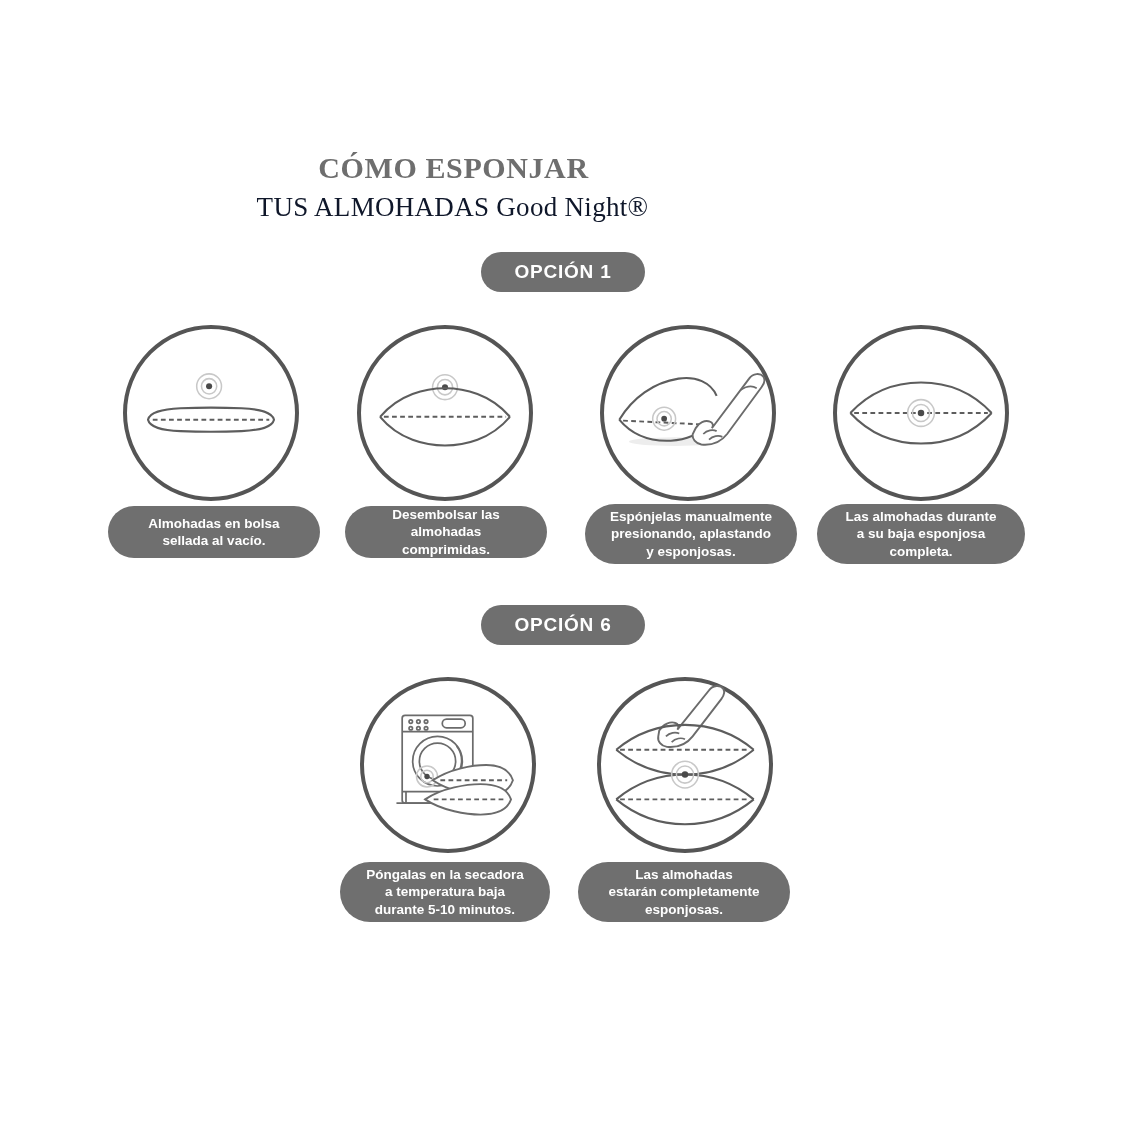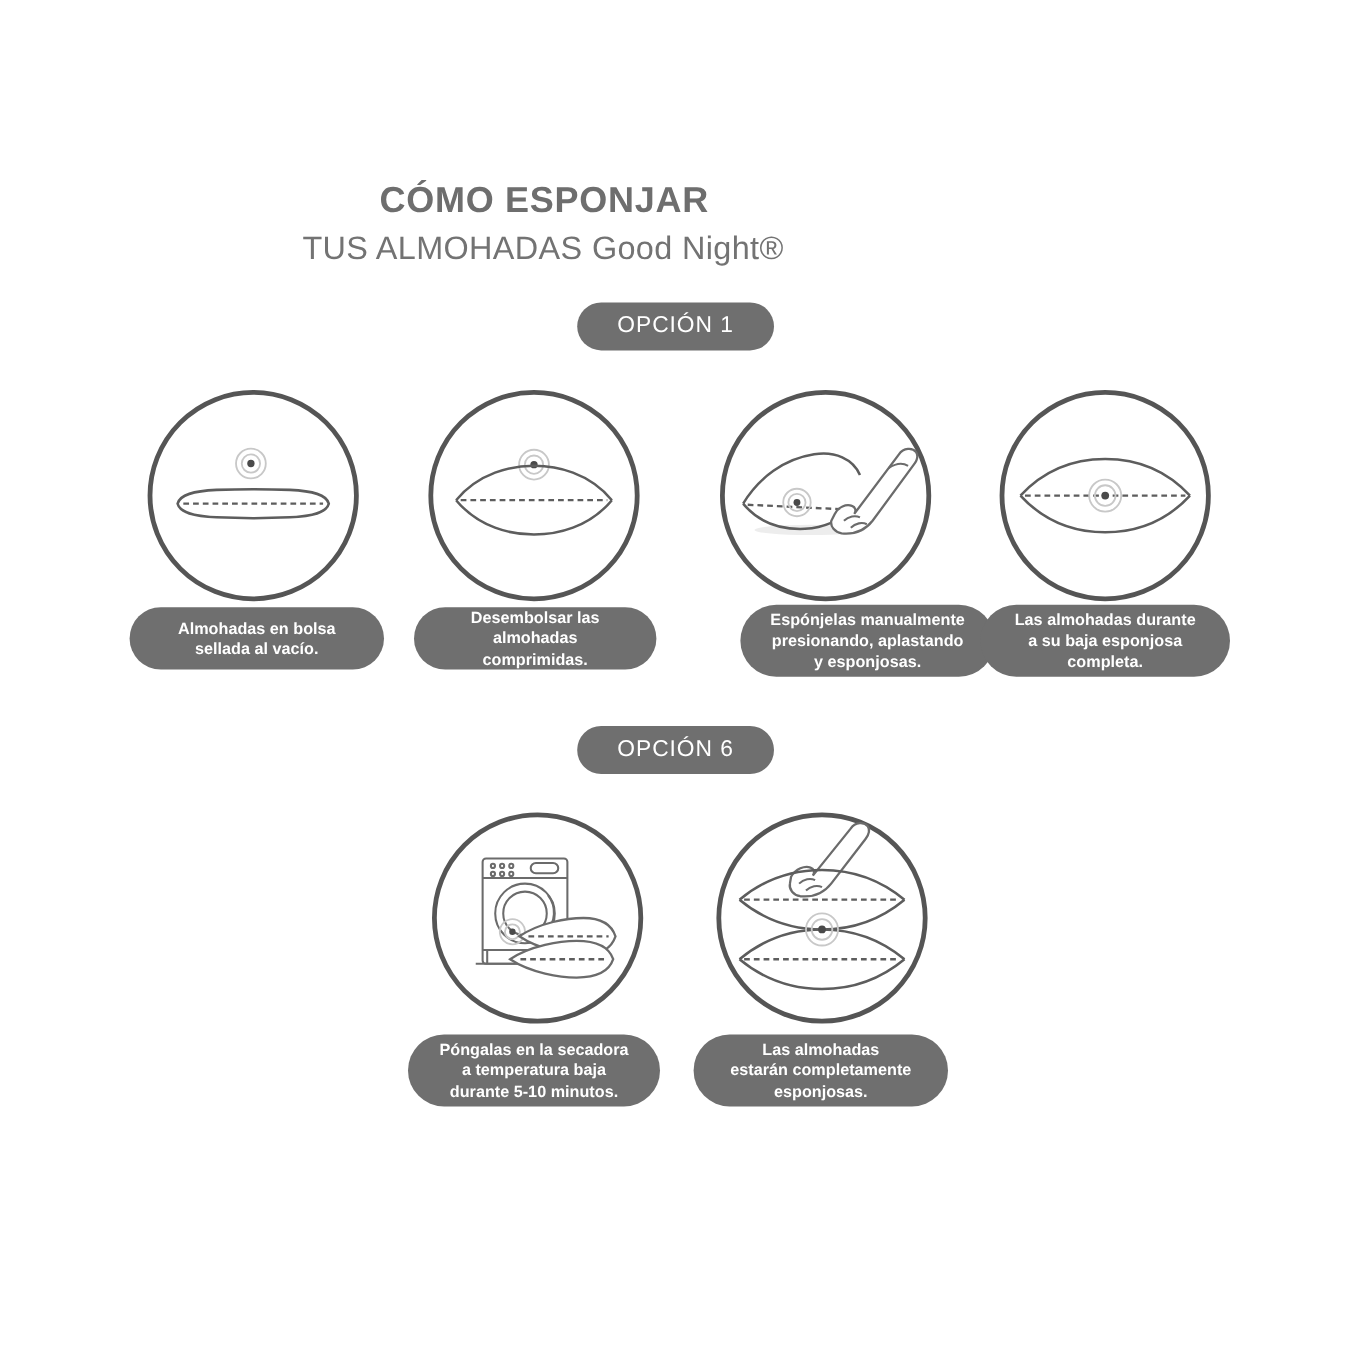--- a/index.html
+++ b/index.html
@@ -23,47 +23,48 @@
     height: 1125px;
   }
 
   
   .header {
     position: absolute;
     top: 150px;
     left: 0;
     width: 907px;
     text-align: center;
+    font-family: Liberation Serif, serif;
   }
   .title {
     font-size: 30px;
     font-weight: bold;
     letter-spacing: 0.6px;
     color: #6e6e6e;
     line-height: 1.18;
     margin: 0;
   }
   .subtitle {
     font-size: 27px;
     font-weight: 300;
     letter-spacing: 0.3px;
-    color: #737373;
+    color: #0f172a;
     line-height: 1.2;
     margin: 6px 2px 0 0;
     white-space: nowrap;
   }
 
   
   .option-badge {
     position: absolute;
     background: #6f6f6f;
     color: #ffffff;
     border-radius: 999px;
     font-size: 19px;
-    font-weight: normal;
+    font-weight: bold;
     letter-spacing: 0.8px;
     text-align: center;
     line-height: 40px;
     height: 40px;
     width: 164px;
   }
   .option-1 { left: 481px; top: 252px; }
   .option-2 { left: 481px; top: 605px; }
 
   
@@ -98,21 +99,21 @@
     line-height: 1.28;
     text-align: center;
     display: flex;
     align-items: center;
     justify-content: center;
     padding: 0 14px;
     box-sizing: border-box;
   }
   .p1 { left: 108px; top: 506px; width: 212px; height: 52px; }
   .p2 { left: 345px; top: 506px; width: 202px; height: 52px; }
-  .p3 { left: 617px; top: 504px; width: 212px; height: 60px; }
+  .p3 { left: 585px; top: 504px; width: 212px; height: 60px; }
   .p4 { left: 817px; top: 504px; width: 208px; height: 60px; }
   .p5 { left: 340px; top: 862px; width: 210px; height: 60px; }
   .p6 { left: 578px; top: 862px; width: 212px; height: 60px; }
 
   
   .stroke-main   { fill: none; stroke: #5d5d5d; stroke-width: 2.2; }
   .stroke-thin   { fill: none; stroke: #6b6b6b; stroke-width: 1.8; }
   .stroke-dash   { fill: none; stroke: #5d5d5d; stroke-width: 2;
                    stroke-dasharray: 5 3.5; stroke-linecap: butt; }
   .valve-ring    { fill: none; stroke: #c8c8c8; stroke-width: 1.6; }

